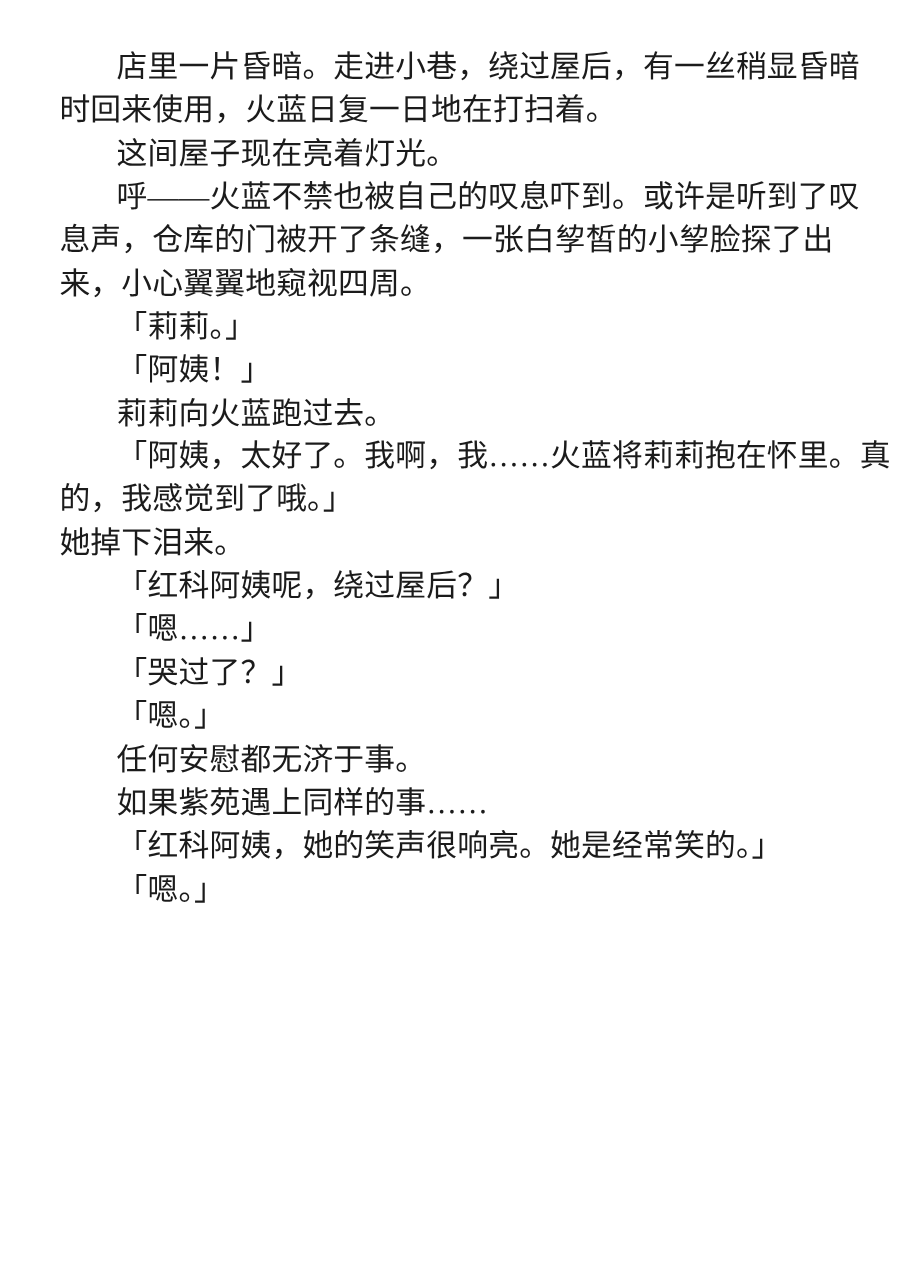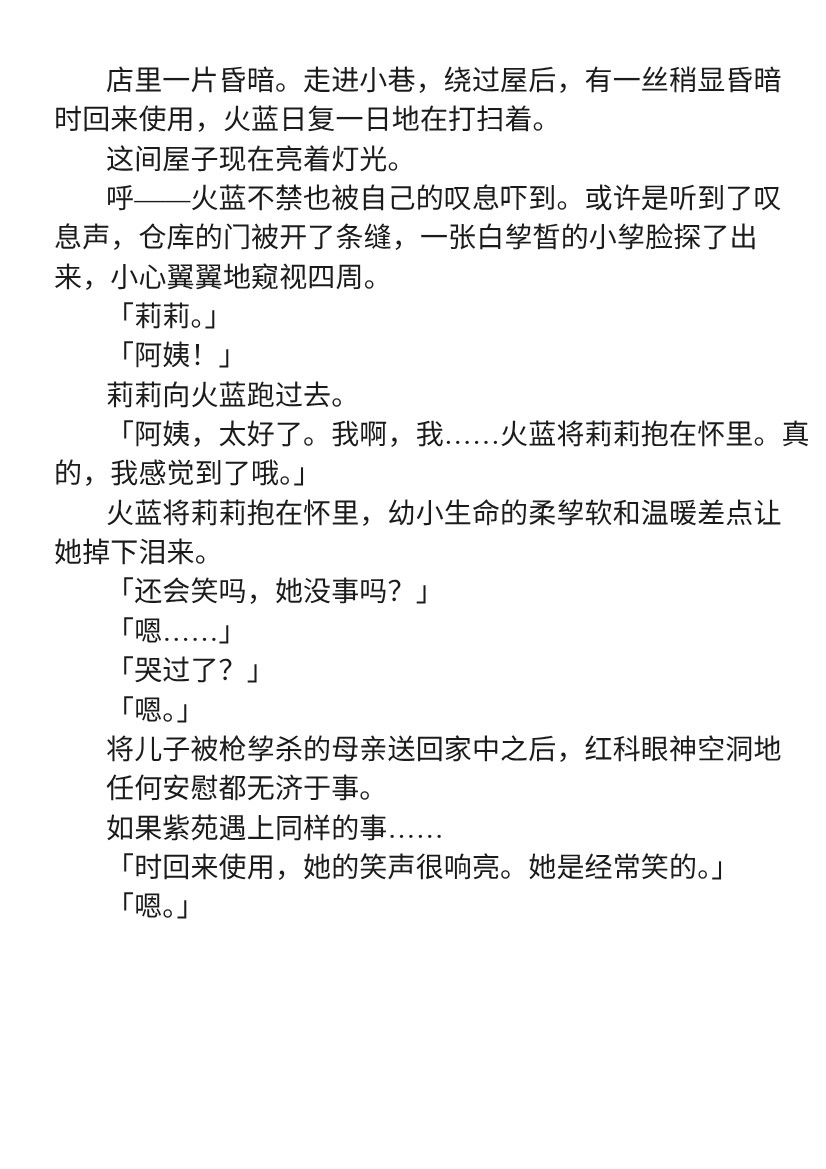--- a/index.html
+++ b/index.html
@@ -14,21 +14,20 @@
     background: #ffffff;
     overflow: hidden;
     font-family: "Liberation Serif", "DejaVu Serif", serif;
   }
   .text-block {
     position: absolute;
     top: 42px;
     left: 54px;
     width: 740px;
     color: #1b1b1b;
-    margin-top: 19px;
   }
   .paragraph {
     margin: 0;
     padding: 0;
   }
   .line {
     font-size: 28px;
     line-height: 39.35px;
     height: 39.35px;
     letter-spacing: 0.15px;
@@ -63,44 +62,42 @@
         <div class="line indent">「阿姨！」</div>
       </div>
       <div class="paragraph">
         <div class="line indent">莉莉向火蓝跑过去。</div>
       </div>
       <div class="paragraph">
         <div class="line indent">「阿姨，太好了。我啊，我……火蓝将莉莉抱在怀里。真</div>
         <div class="line">的，我感觉到了哦。」</div>
       </div>
       <div class="paragraph">
-        <div class="line indent">火蓝将莉莉抱在怀里，幼小生命的柔孧软和温暖差点让</div>
         <div class="line">她掉下泪来。</div>
       </div>
       <div class="paragraph">
-        <div class="line indent">「还会笑吗，她没事吗？」</div>
+        <div class="line indent">「红科阿姨呢，绕过屋后？」</div>
       </div>
       <div class="paragraph">
         <div class="line indent">「嗯……」</div>
       </div>
       <div class="paragraph">
         <div class="line indent">「哭过了？」</div>
       </div>
       <div class="paragraph">
         <div class="line indent">「嗯。」</div>
       </div>
       <div class="paragraph">
-        <div class="line indent">将儿子被枪孧杀的母亲送回家中之后，红科眼神空洞地</div>
       </div>
       <div class="paragraph">
         <div class="line indent">任何安慰都无济于事。</div>
       </div>
       <div class="paragraph">
         <div class="line indent">如果紫苑遇上同样的事……</div>
       </div>
       <div class="paragraph">
-        <div class="line indent">「时回来使用，她的笑声很响亮。她是经常笑的。」</div>
+        <div class="line indent">「红科阿姨，她的笑声很响亮。她是经常笑的。」</div>
       </div>
       <div class="paragraph">
         <div class="line indent">「嗯。」</div>
       </div>
     </div>
 </div>
 
 </body></html>

